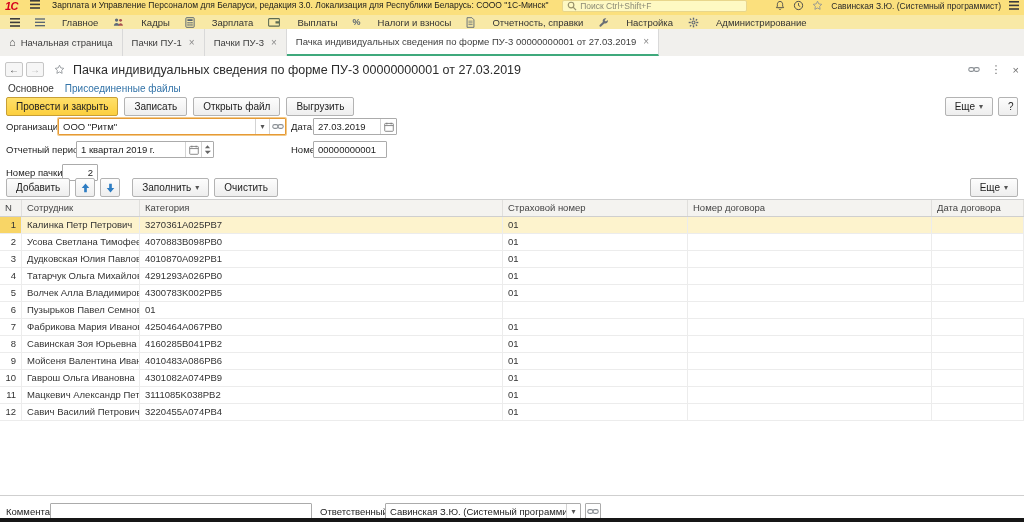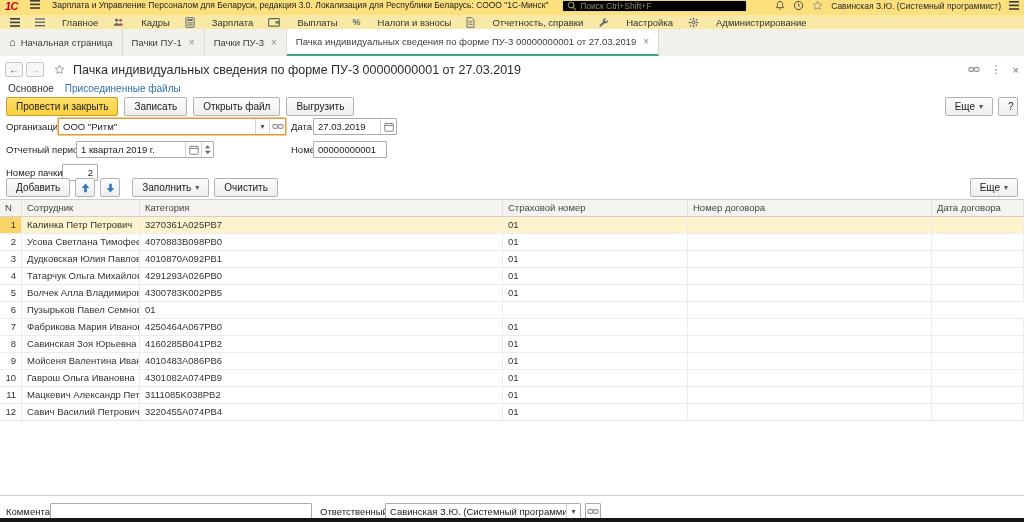--- a/index.html
+++ b/index.html
@@ -8,21 +8,21 @@
     font-family:"Liberation Sans", sans-serif;
     font-size:10px; color:#222; background:#fff;
     position:relative; overflow:hidden;
   }
   .ic { display:inline-flex; align-items:center; justify-content:center; line-height:1; }
 
   
   .topbar { height:15px; background:#fbe07d; display:flex; align-items:flex-start; gap:12px; padding:0 5px; }
   .logo { color:#d6001c; font-weight:bold; font-style:italic; font-size:11px; letter-spacing:-0.5px; flex:0 0 auto; }
   .app-title { font-size:8.5px; color:#1c1c1c; white-space:nowrap; overflow:hidden; flex-shrink:1; }
-  .search { margin-left:auto; flex:0 0 185px; height:12px; background:#000000; border:1px solid #e8d68c; border-radius:2px; display:flex; align-items:center; gap:3px; padding:0 4px; }
+  .search { margin-left:auto; flex:0 0 185px; height:12px; background:#fef9c3; border:1px solid #e8d68c; border-radius:2px; display:flex; align-items:center; gap:3px; padding:0 4px; }
   .search input { border:none; background:transparent; outline:none; width:100%; font-family:inherit; font-size:8.5px; color:#6d6a55; }
   .search input::placeholder { color:#8c8b77; }
   .tb-right { display:flex; align-items:center; gap:8px; margin-left:16px; flex:0 0 auto; }
   .user-name { font-size:8.5px; color:#2a2a2a; white-space:nowrap; }
 
   
   .menubar { height:14px; background:#f8e9a6; display:flex; align-items:center; gap:15px; padding:0 10px; }
   .mitem { display:flex; gap:17px; font-size:9.5px; color:#333; white-space:nowrap; cursor:pointer; }
   .pct { font-size:9px; color:#5a6672; font-weight:bold; }
 

